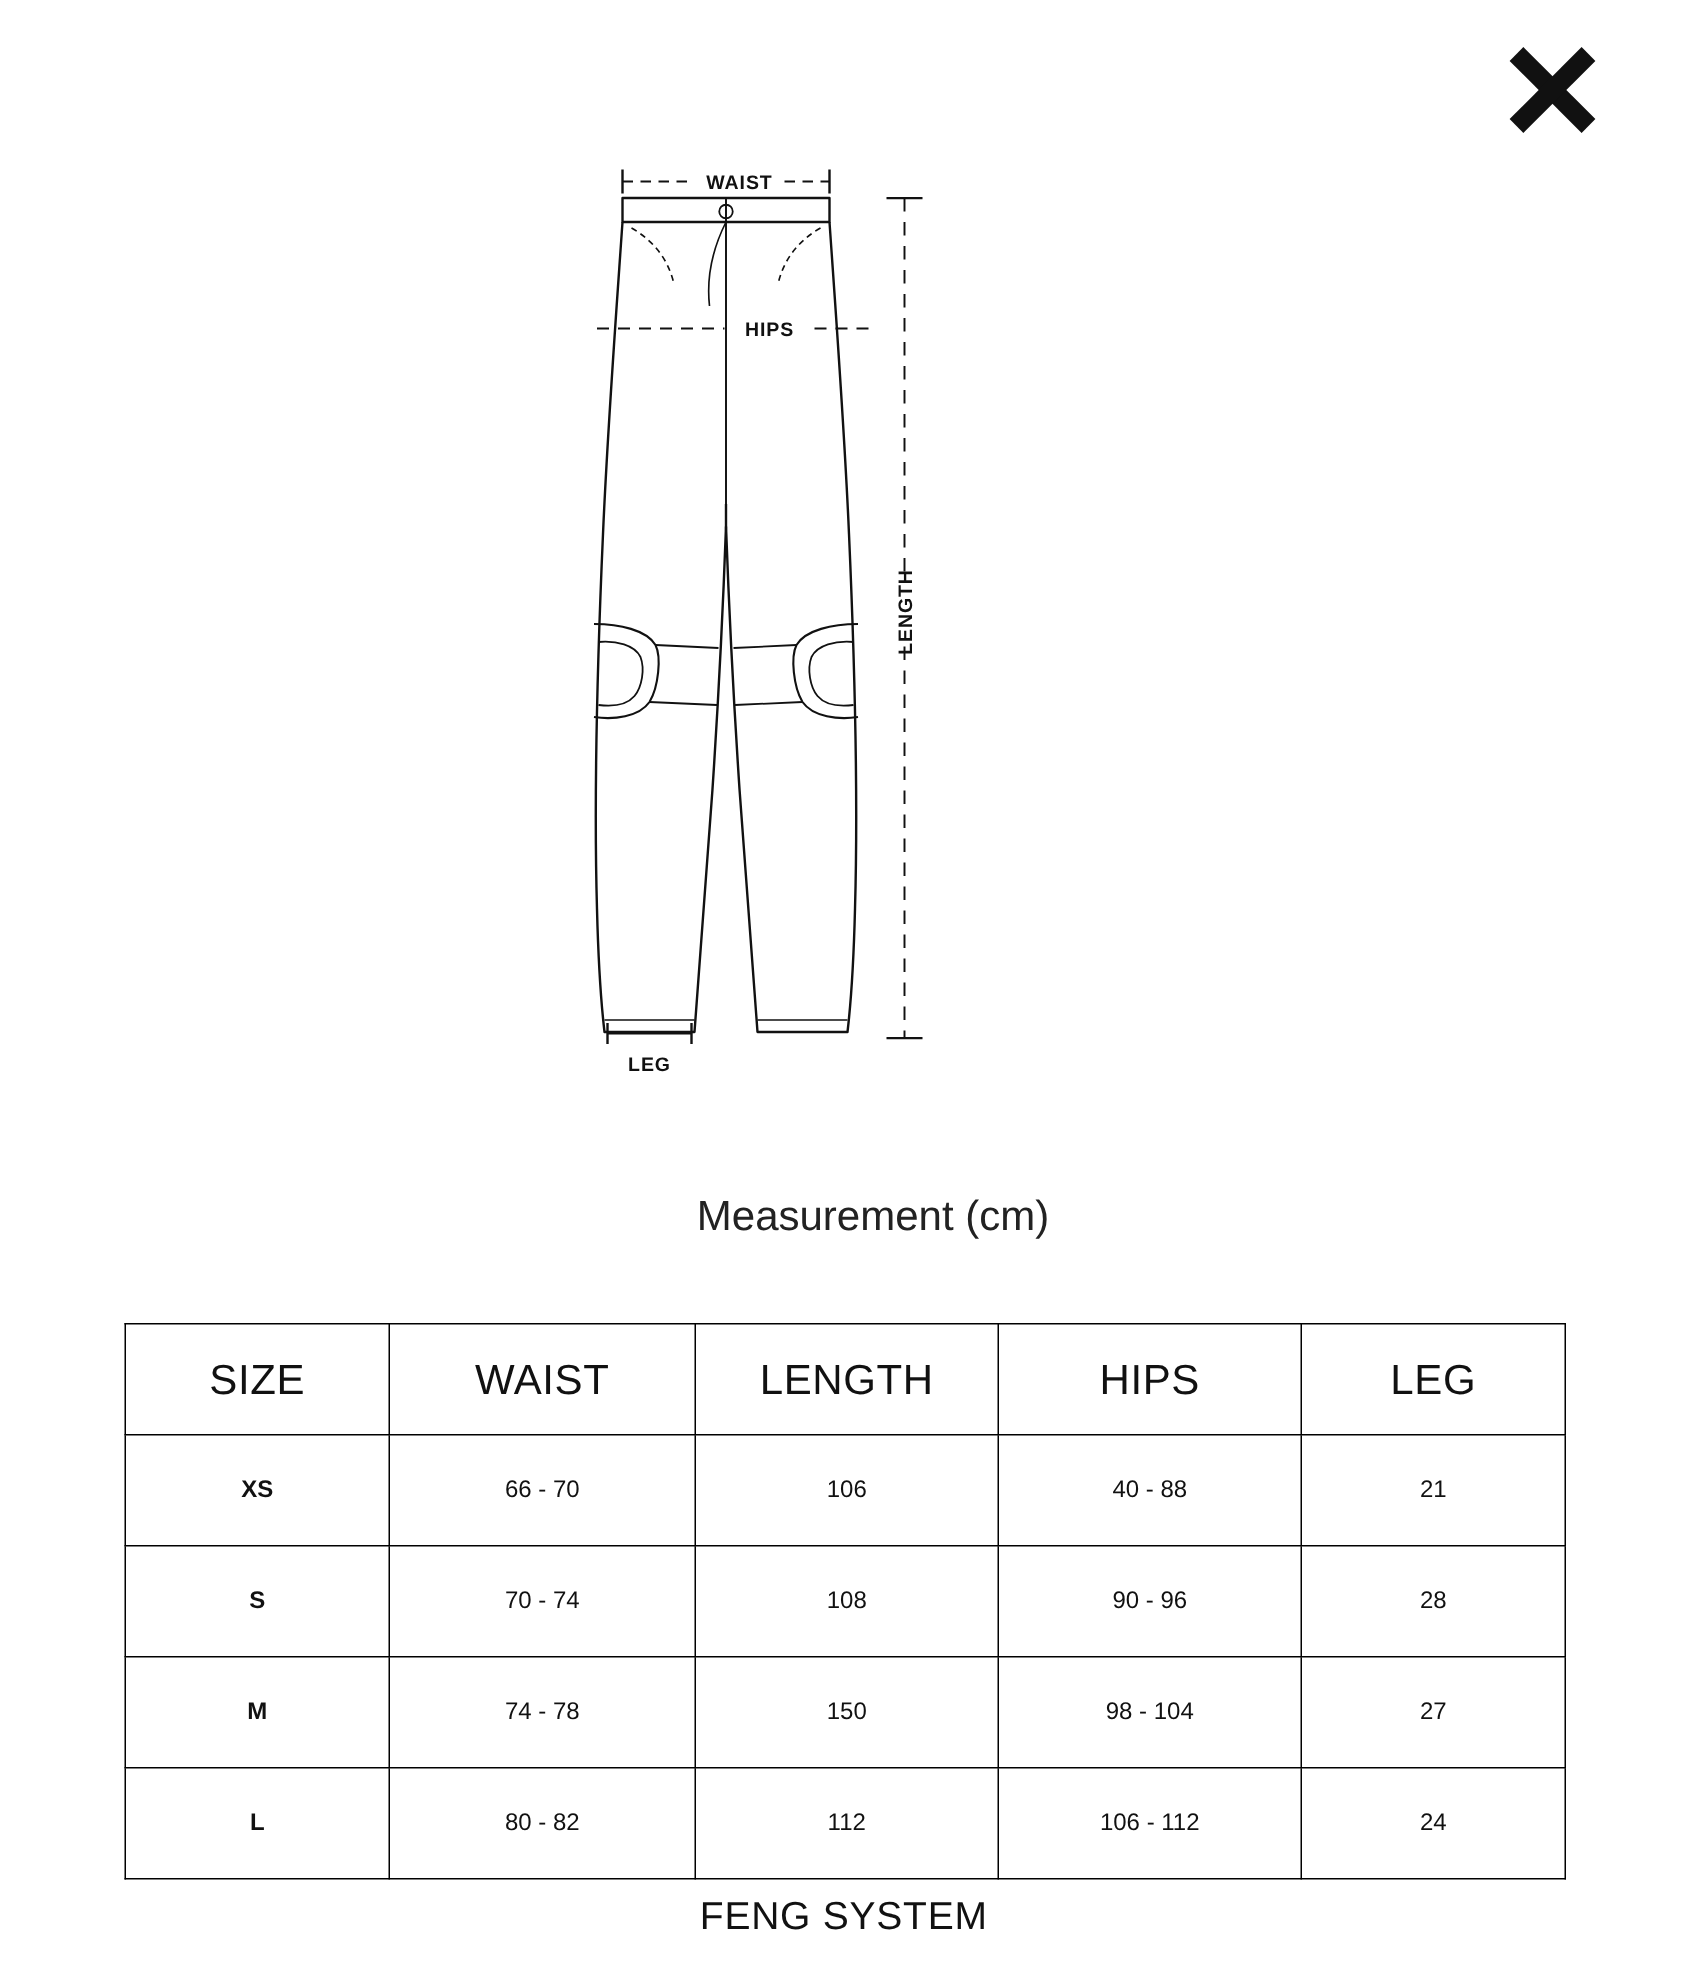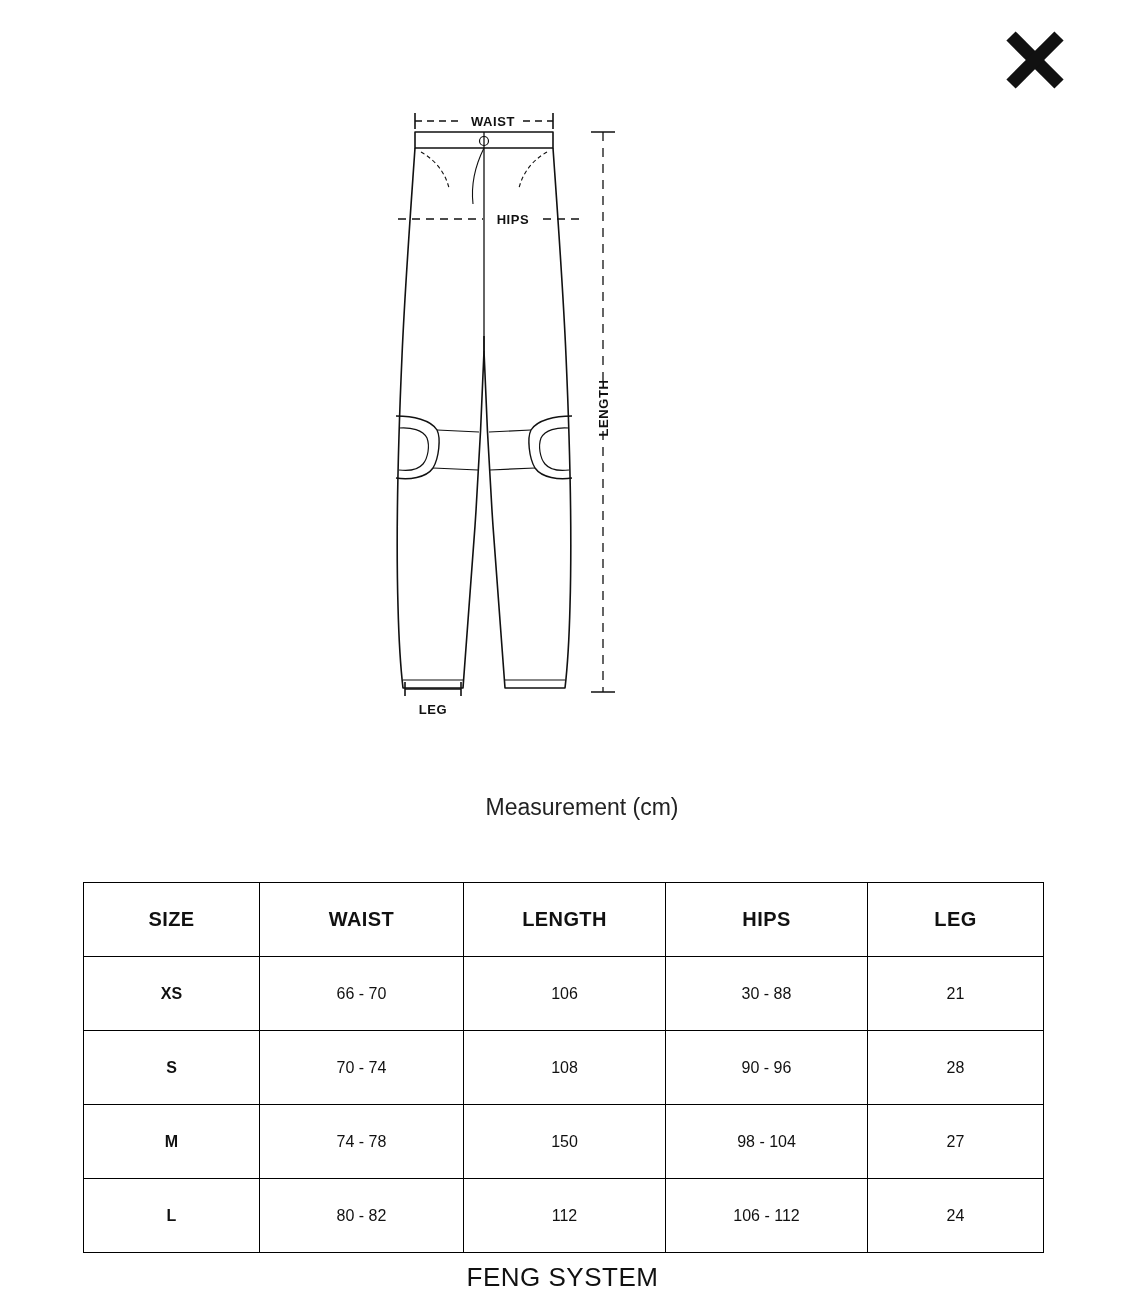--- a/index.html
+++ b/index.html
@@ -47,21 +47,21 @@
   }
   .doc-title {
     font-size: 31px;
     font-weight: bold;
     letter-spacing: 0.2px;
     color: #111111;
     margin: 0;
     line-height: 1.2;
   }
   .doc-subtitle {
-    font-size: 23px;
+    font-size: 28px;
     font-weight: normal;
     color: #222222;
     margin: 12px 0 0 0;
     line-height: 1.2;
     padding-left: 39px;
   }
 
   
   .size-table {
     position: absolute;
@@ -73,22 +73,22 @@
   }
   .size-table th, .size-table td {
     border: 1px solid #000000;
     height: 71px;
     text-align: center;
     vertical-align: middle;
     font-size: 16px;
     color: #111111;
   }
   .size-table th {
-    font-weight: bold;
-    font-size: 20px;
+    font-weight: normal;
+    font-size: 28px;
     letter-spacing: 0.4px;
   }
   .size-table td.size-cell {
     font-weight: bold;
   }
   .col-size   { width: 176px; }
   .col-waist  { width: 204px; }
   .col-length { width: 202px; }
   .col-hips   { width: 202px; }
   .col-leg    { width: 176px; }
@@ -225,21 +225,21 @@
       <th>LENGTH</th>
       <th>HIPS</th>
       <th>LEG</th>
     </tr>
   </thead>
   <tbody>
     <tr>
       <td class="size-cell">XS</td>
       <td>66 - 70</td>
       <td>106</td>
-      <td>30 - 88</td>
+      <td>40 - 88</td>
       <td>21</td>
     </tr>
     <tr>
       <td class="size-cell">S</td>
       <td>70 - 74</td>
       <td>108</td>
       <td>90 - 96</td>
       <td>28</td>
     </tr>
     <tr>

